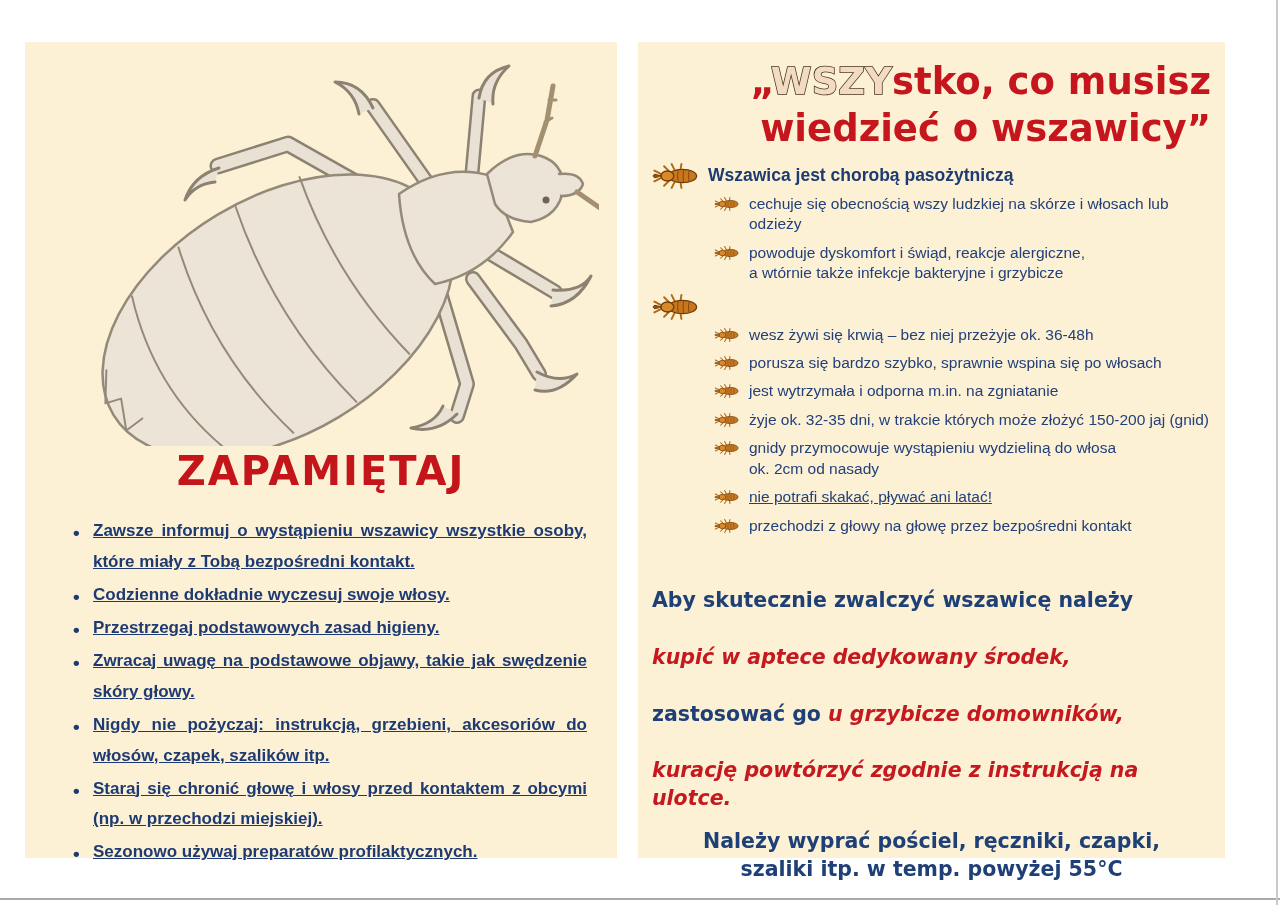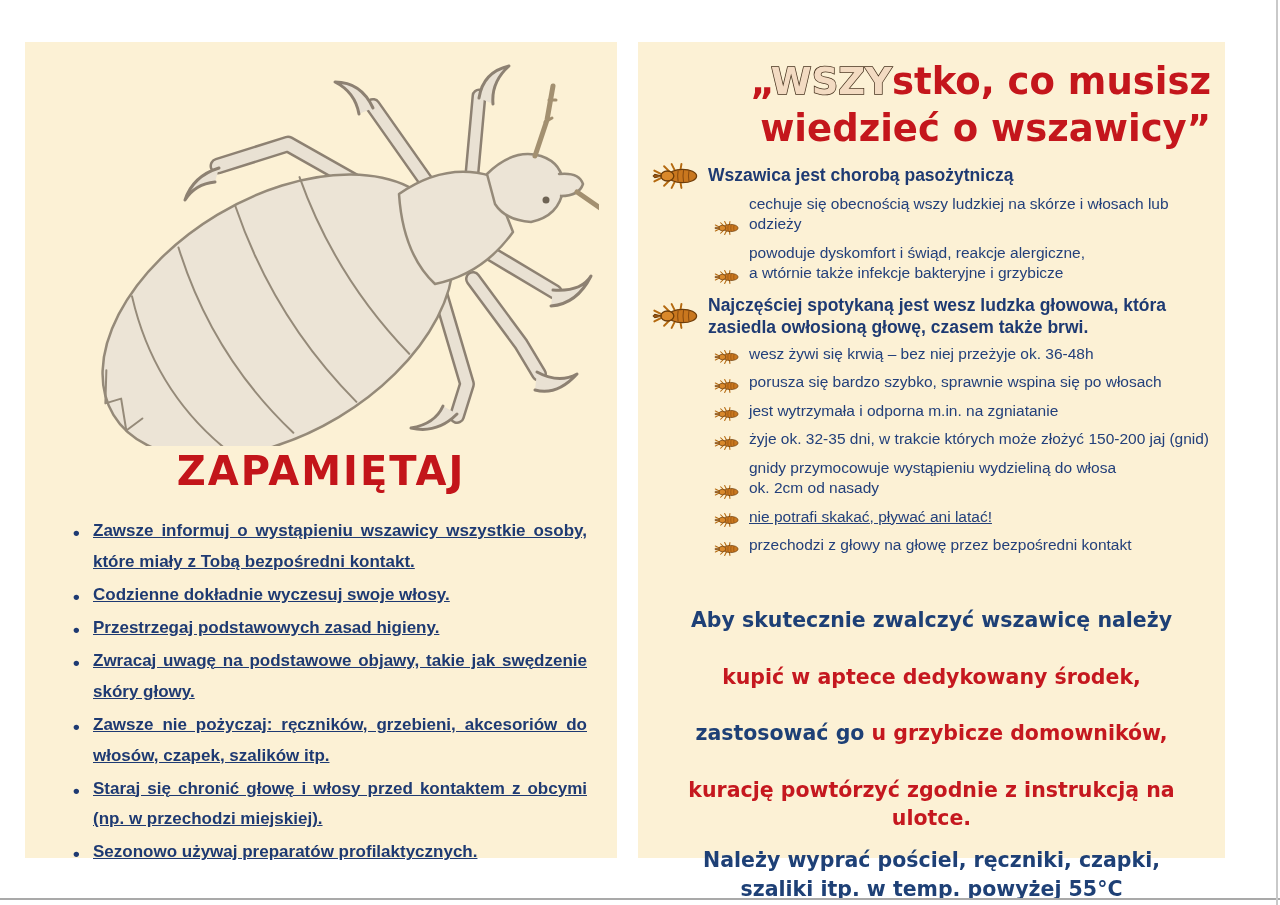--- a/index.html
+++ b/index.html
@@ -77,41 +77,40 @@
     display: flex; align-items: center; gap: 8px;
     margin-top: 10px;
   }
   .sec-head .hicon { flex: 0 0 auto; margin-top: 0px; }
   .sec-head-text {
     color: #1e3a72; font-weight: bold; font-size: 17.5px;
     line-height: 1.3; white-space: pre-line;
   }
   .sub-list { margin-left: 62px; margin-top: 5px; }
   .sub-item {
-    display: flex; align-items: flex-end; gap: 9px;
+    display: flex; align-items: flex-start; gap: 9px;
     margin-bottom: 8px;
   }
   .sub-item .sicon { flex: 0 0 auto; margin-top: 3px; }
   .sub-text {
     color: #23407b; font-size: 15.5px; line-height: 1.32;
     white-space: pre-line;
   }
   .sub-text.u { text-decoration: underline; }
 
   .advice {
-    text-align: center;
     font-family: "DejaVu Sans", sans-serif;
     font-weight: bold;
     font-size: 20.5px;
     line-height: 1.38;
     margin-top: 22px;
     white-space: pre-line;
   }
   .blue { color: #1e4076; }
-  .red  { color: #c5181f; }
+  .red  { color: #c5181f; font-style: italic; }
   .wash-note {
     text-align: center;
     font-family: "DejaVu Sans", sans-serif;
     font-weight: bold;
     font-size: 20.5px;
     line-height: 1.4;
     color: #1e4076;
     margin-top: 14px;
     white-space: pre-line;
   }
@@ -195,21 +194,21 @@
     </g>
   </svg>
 
   <div class="remember-heading">ZAPAMIĘTAJ</div>
 
   <ul class="remember-list">
     <li>Zawsze informuj o wystąpieniu wszawicy wszystkie osoby, które miały z Tobą bezpośredni kontakt.</li>
     <li>Codzienne dokładnie wyczesuj swoje włosy.</li>
     <li>Przestrzegaj podstawowych zasad higieny.</li>
     <li>Zwracaj uwagę na podstawowe objawy, takie jak swędzenie skóry głowy.</li>
-    <li>Zawsze nie pożyczaj: ręczników, grzebieni, akcesoriów do włosów, czapek, szalików itp.</li>
+    <li>Nigdy nie pożyczaj: instrukcją, grzebieni, akcesoriów do włosów, czapek, szalików itp.</li>
     <li>Staraj się chronić głowę i włosy przed kontaktem z obcymi (np. w przechodzi miejskiej).</li>
     <li>Sezonowo używaj preparatów profilaktycznych.</li>
   </ul>
 </div>
 
 <div class="panel panel-right">
   <div class="rp-inner">
     <div class="leaflet-title">
       <span>„</span><span class="title-outline">WSZY</span><span>stko, co musisz</span><br>
       <span>wiedzieć o wszawicy”</span>
@@ -235,22 +234,20 @@
           </svg>
         <div class="sub-text">powoduje dyskomfort i świąd, reakcje alergiczne,
 a wtórnie także infekcje bakteryjne i grzybicze</div>
       </div>
     </div>
 
     <div class="sec-head">
       <svg class="hicon" width="48" height="26">
         <use href="#louse-sym" width="48" height="26"></use>
       </svg>
-      <div class="sec-head-text">Najczęściej spotykaną jest wesz ludzka głowowa, która
-zasiedla owłosioną głowę, czasem także brwi.</div>
     </div>
     <div class="sub-list">
       <div class="sub-item">
         <svg class="sicon" width="26" height="14">
             <use href="#louse-sym" width="26" height="14"></use>
           </svg>
         <div class="sub-text">wesz żywi się krwią – bez niej przeżyje ok. 36-48h</div>
       </div>
       <div class="sub-item">
         <svg class="sicon" width="26" height="14">

